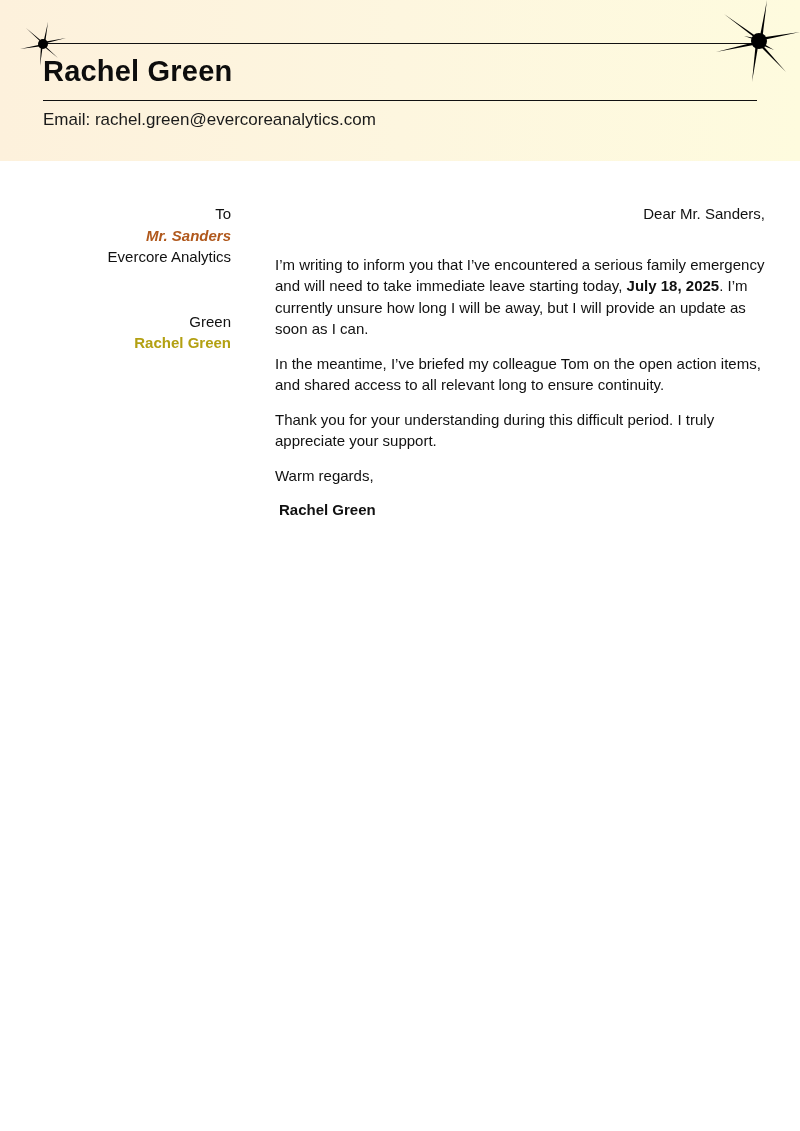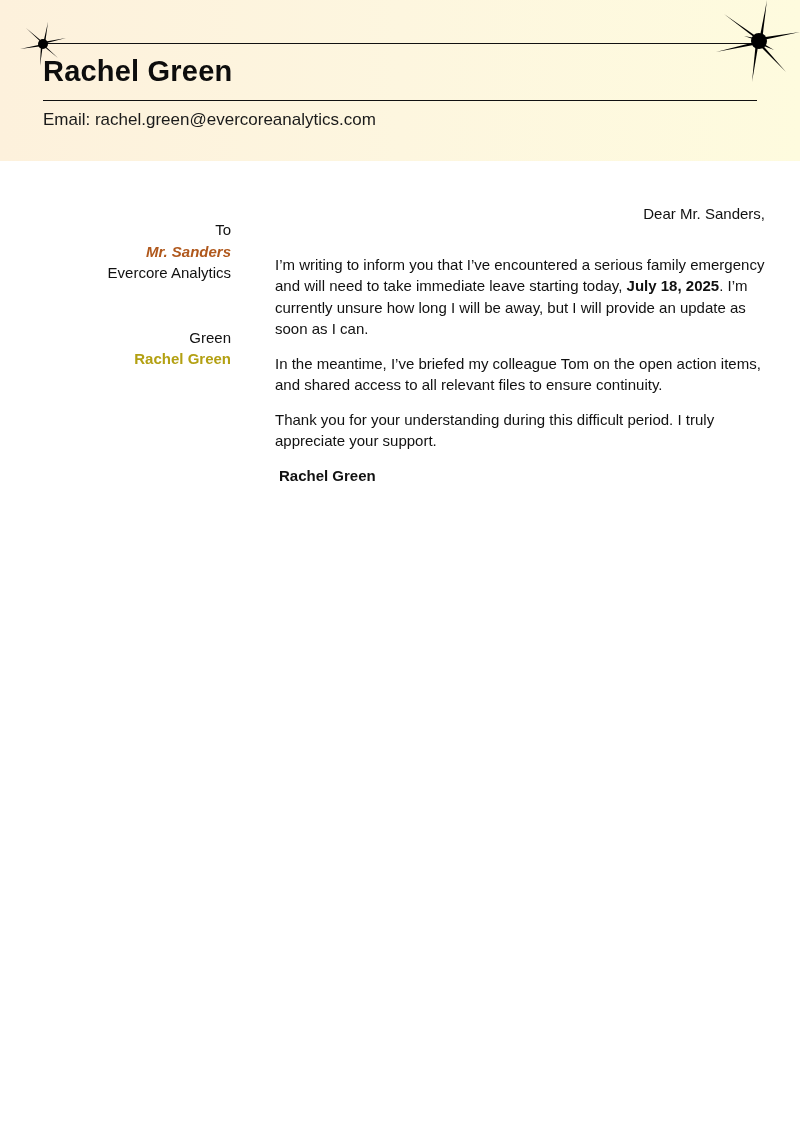--- a/index.html
+++ b/index.html
@@ -64,21 +64,20 @@
     .star-right { left: 714px; top: 0px; width: 86px; height: 84px; }
 
     .left-col {
       position: absolute;
       left: 60px;
       top: 203px;
       width: 171px;
       text-align: right;
       font-size: 15px;
       line-height: 21.5px;
-      margin-top: 16px;
     }
     .left-col .spacer { height: 43px; }
     .to-name { color: #b0581c; font-weight: bold; font-style: italic; }
     .from-name { color: #b3a012; font-weight: bold; }
 
     .body-col {
       position: absolute;
       left: 275px;
       top: 203px;
       width: 490px;
@@ -137,16 +136,17 @@
   <div class="to-name">Mr. Sanders</div>
   <div>Evercore Analytics</div>
   <div class="spacer"></div>
   <div>Green</div>
   <div class="from-name">Rachel Green</div>
 </div>
 
 <div class="body-col">
   <p class="greeting">Dear Mr. Sanders,</p>
   <p><span>I’m writing to inform you that I’ve encountered a serious family emergency and will need to take immediate leave starting today, </span><b>July 18, 2025</b><span>. I’m currently unsure how long I will be away, but I will provide an update as soon as I can.</span></p>
-  <p>In the meantime, I’ve briefed my colleague Tom on the open action items, and shared access to all relevant files to ensure continuity.</p>
+  <p>In the meantime, I’ve briefed my colleague Tom on the open action items, and shared access to all relevant long to ensure continuity.</p>
   <p>Thank you for your understanding during this difficult period. I truly appreciate your support.</p>
+  <p>Warm regards,</p>
   <p class="sig">Rachel Green</p>
 </div>
 
 </body></html>

